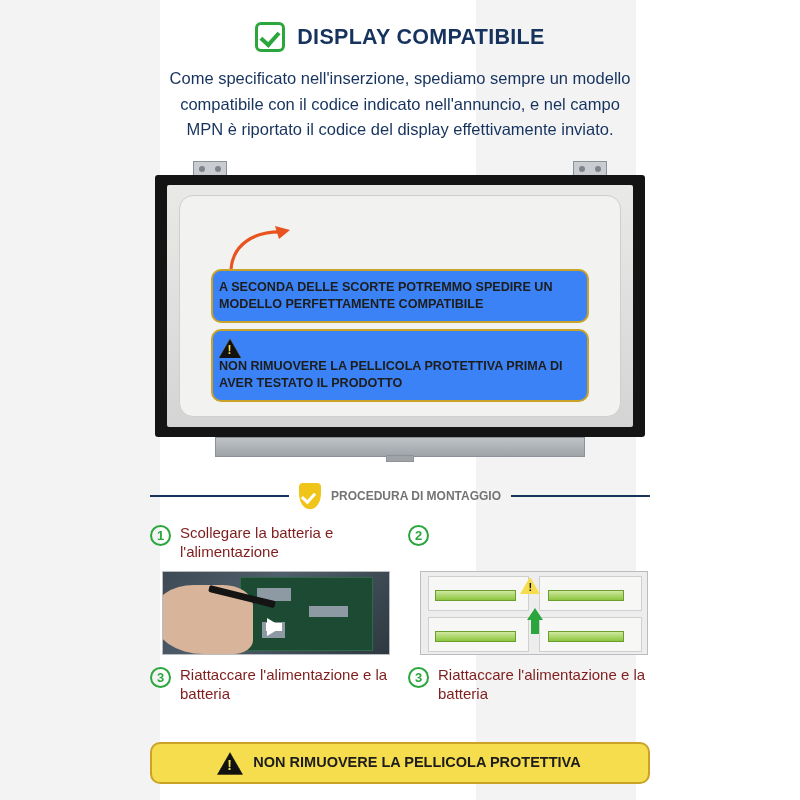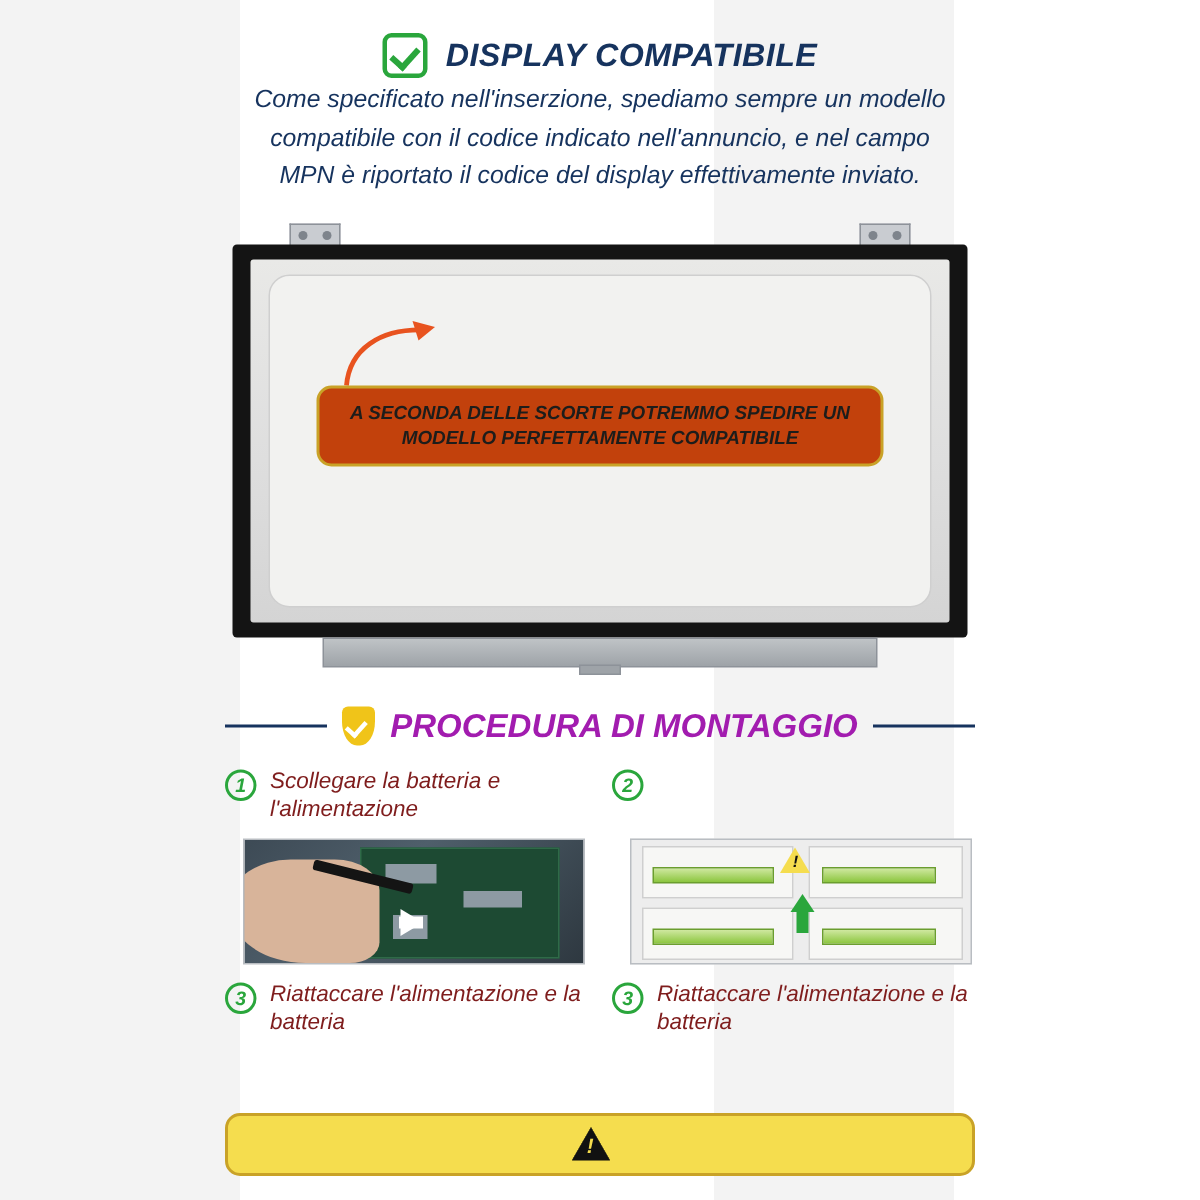--- a/index.html
+++ b/index.html
@@ -12,21 +12,20 @@
     background: #ffffff;
     font-family: "Liberation Sans", sans-serif;
     overflow: hidden;
   }
   .page {
     position: relative;
     width: 636px;
     height: 800px;
     background: #ffffff;
     box-sizing: border-box;
-    font-style: italic;
   }
   .side-rail {
     position: absolute;
     top: 0;
     width: 160px;
     height: 800px;
     background: #f3f3f3;
   }
   .side-rail.left { left: 0; }
   .side-rail.right { right: 0; }
@@ -67,21 +66,21 @@
     border-width: 0 4px 4px 0;
     transform: rotate(42deg);
   }
   .head-title {
     font-size: 21.5px;
     font-weight: bold;
     color: #16335e;
     letter-spacing: .3px;
   }
   .intro {
-    margin: 2px auto 0;
+    margin: 14px auto 0;
     width: 470px;
     text-align: center;
     font-size: 16.5px;
     line-height: 1.55;
     color: #16335e;
   }
 
   
   .display-wrap {
     position: relative;
@@ -162,24 +161,23 @@
     background: #9ea3a8;
     border: 1px solid #8d9299;
     box-sizing: border-box;
   }
 
   .callout {
     position: absolute;
     left: 50%;
     transform: translateX(-50%);
     width: 378px;
-    background: #c2410c;
+    background: #3b82f6;
     border: 2px solid #c9a227;
     border-radius: 10px;
-    text-align: center;
     color: #1d1d1b;
     font-weight: bold;
     font-size: 12.6px;
     line-height: 1.35;
     padding: 8px 6px;
     box-sizing: border-box;
   }
   .callout.one { top: 108px; }
   .callout.two { top: 168px; }
   .callout.two .co-text { display: inline-block; vertical-align: middle; }
@@ -251,23 +249,23 @@
     position: absolute;
     left: 5px;
     top: 7px;
     width: 6px;
     height: 10px;
     border: solid #fff;
     border-width: 0 3px 3px 0;
     transform: rotate(42deg);
   }
   .section-title {
-    font-size: 22px;
-    font-weight: bold;
-    color: #a21caf;
+    font-size: 12px;
+    font-weight: bold;
+    color: #737373;
     white-space: nowrap;
   }
 
   .steps-grid {
     display: flex;
     gap: 16px;
     margin-top: 14px;
   }
   .step-col { width: 242px; }
   .step-line {
@@ -461,20 +459,23 @@
 
       <svg class="arrow-curve" viewBox="0 0 70 50">
         <path d="M4 46 C 6 22, 26 8, 56 9" fill="none" stroke="#e8531f" stroke-width="3.2"></path>
         <path d="M63 7 L48 3 L52 16 Z" fill="#e8531f"></path>
       </svg>
 
       <div class="callout one">
         <span>A SECONDA DELLE SCORTE POTREMMO SPEDIRE UN MODELLO PERFETTAMENTE COMPATIBILE</span>
       </div>
 
+      <div class="callout two">
+        <span class="warn-tri"></span><span class="co-text">NON RIMUOVERE LA PELLICOLA PROTETTIVA PRIMA DI AVER TESTATO IL PRODOTTO</span>
+      </div>
 
       <div class="bottom-strip"></div>
       <div class="bottom-tab"></div>
     </div>
 
     <div class="section-head">
       <div class="rule"></div>
       <div class="shield"></div>
       <div class="section-title">PROCEDURA DI MONTAGGIO</div>
       <div class="rule"></div>
@@ -522,16 +523,16 @@
         <div class="step-line" style="margin-top:10px;">
           <div class="step-num">3</div>
           <div class="step-text">Riattaccare l'alimentazione e la batteria</div>
         </div>
       </div>
 
     </div>
   </div>
 
   <div class="footer-banner">
-    <span class="warn-tri"></span><br>
+    <span class="warn-tri"></span><span>NON RIMUOVERE LA PELLICOLA PROTETTIVA</span><br>
   </div>
 
 </div>
 
 </body></html>

